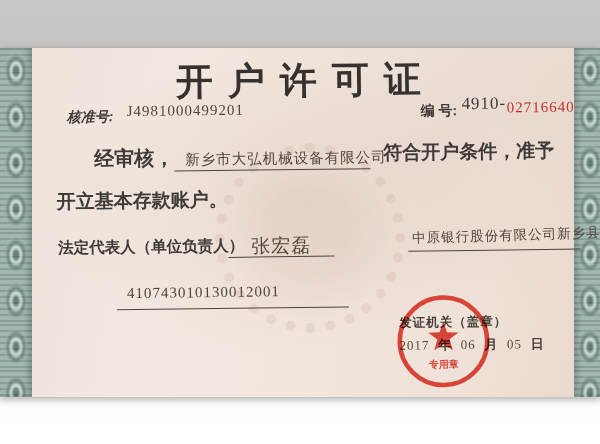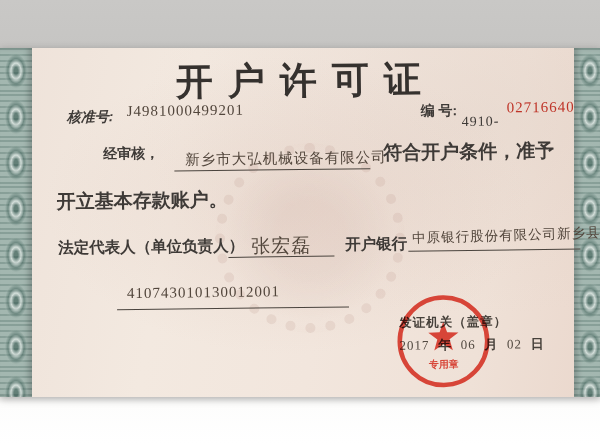--- a/index.html
+++ b/index.html
@@ -64,49 +64,48 @@
     <div class="watermark"></div>
 
     <div class="cert-inner">
 
       <div class="title">开户许可证</div>
 
       <span class="label" style="left:68px;top:58px;font-size:14px;font-style:italic;">核准号:</span>
       <span class="filled" style="left:128px;top:53px;font-size:15px;">J4981000499201</span>
 
       <span class="label" style="left:410px;top:56px;font-size:14px;margin-left:12px;">编 号:</span>
-      <span class="filled" style="left:463px;top:68px;font-size:14px;color:#3e3a37;">4910-</span>
+      <span class="filled" style="left:463px;top:48px;font-size:17px;color:#3e3a37;">4910-</span>
       <span class="filled red" style="left:508px;top:54px;font-size:15px;">02716640</span>
 
-      <span class="label" style="left:104px;top:95px;font-size:14px;">经审核，</span>
+      <span class="label" style="left:95px;top:95px;font-size:20px;">经审核，</span>
       <span class="filled" style="left:186px;top:101px;font-size:14.5px;">新乡市大弘机械设备有限公司</span>
       <div class="u-line" style="left:175px;top:121px;width:196px;"></div>
       <span class="label" style="left:384px;top:93px;font-size:19px;">符合开户条件，准予</span>
 
       <span class="label" style="left:57px;top:138px;font-size:19px;">开立基本存款账户。</span>
 
       <span class="label" style="left:58px;top:187px;font-size:15.5px;">法定代表人（单位负责人）</span>
       <span class="filled" style="left:251px;top:185px;font-size:19px;">张宏磊</span>
       <div class="u-line" style="left:228px;top:208px;width:106px;"></div>
 
-      <span class="label" style="left:345px;top:187px;font-size:15.5px;">开户银行</span>
       <span class="filled" style="left:412px;top:181px;font-size:13.5px;transform:rotate(-1deg);">中原银行股份有限公司新乡县支行</span>
       <div class="u-line" style="left:408px;top:204px;width:172px;"></div>
 
       <span class="filled" style="left:126px;top:235px;font-size:15px;">410743010130012001</span>
       <div class="u-line" style="left:116px;top:259px;width:232px;"></div>
 
       <div class="issuer-block">
         <div class="issuer-label">发证机关（盖章）</div>
         <div class="date-row">
           <span class="num">2017</span>
           <span class="unit">年</span>
           <span class="num">06</span>
           <span class="unit">月</span>
-          <span class="num">02</span>
+          <span class="num">05</span>
           <span class="unit">日</span>
         </div>
       </div>
 
       <svg class="seal" viewBox="0 0 130 130">
         <defs>
           <path id="sealArc" d="M 65 112 A 47 47 0 1 1 64.99 112"></path>
         </defs>
         <circle cx="65" cy="65" r="58" fill="none" stroke="#d5372a" stroke-width="6"></circle>
         <polygon fill="#d5372a" points="65,39 70,53.1 85,53.5 73.1,62.6 77.3,77 65,68.5 52.7,77 56.9,62.6 45,53.5 60,53.1"></polygon>

